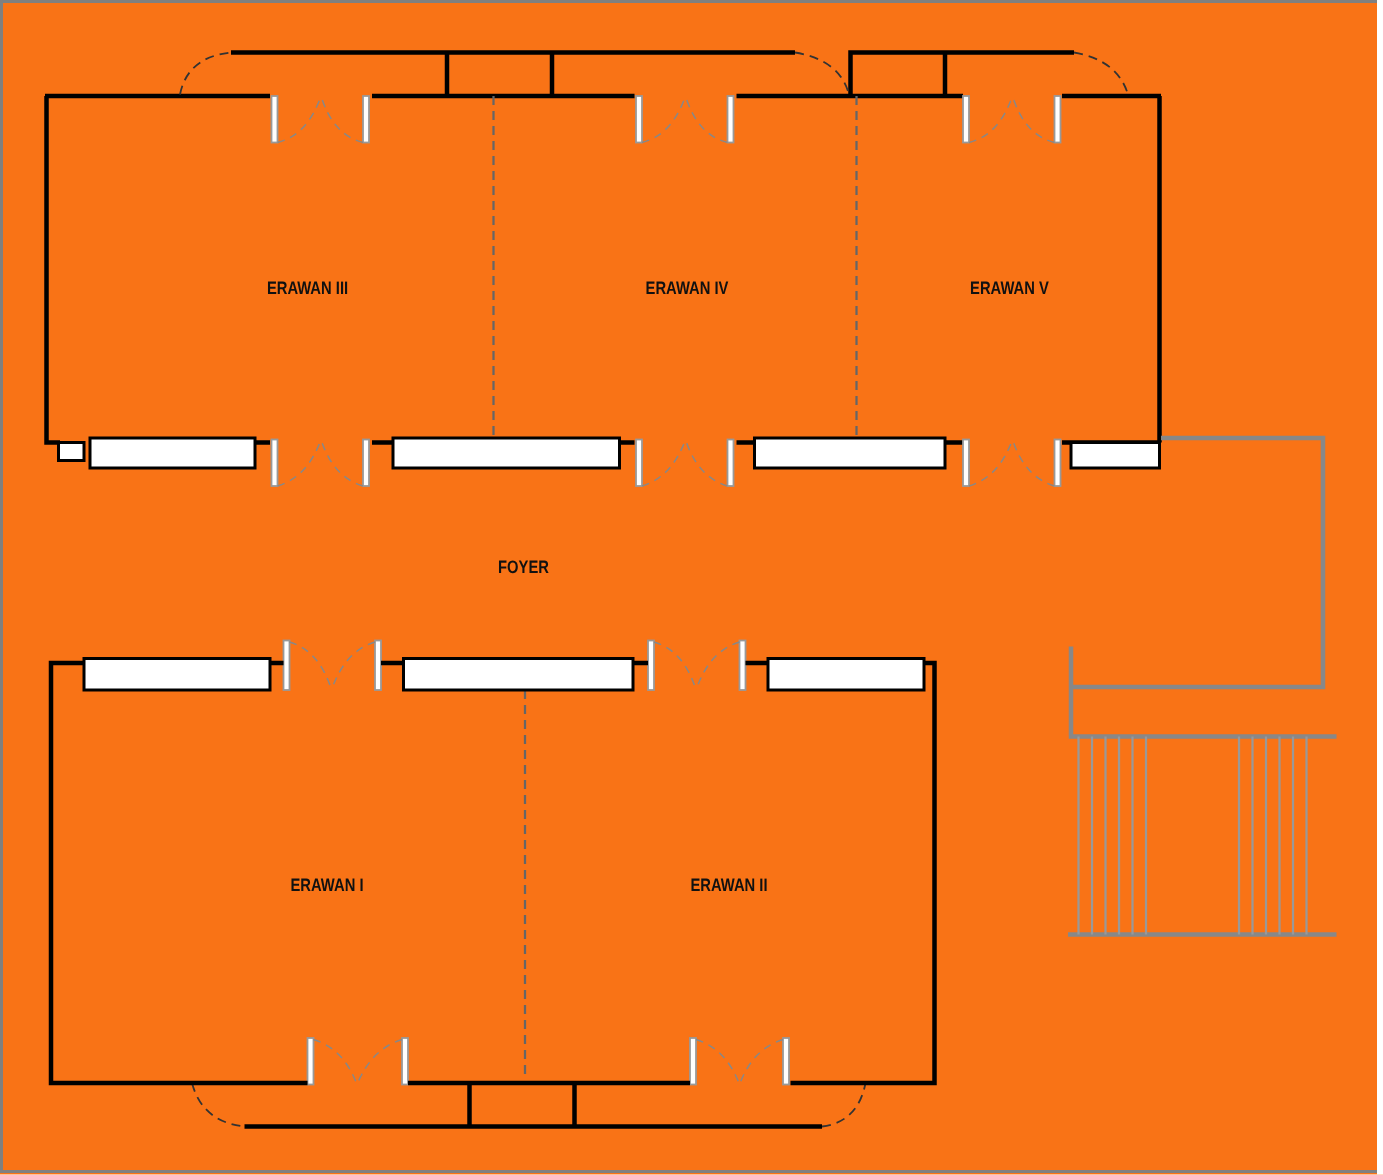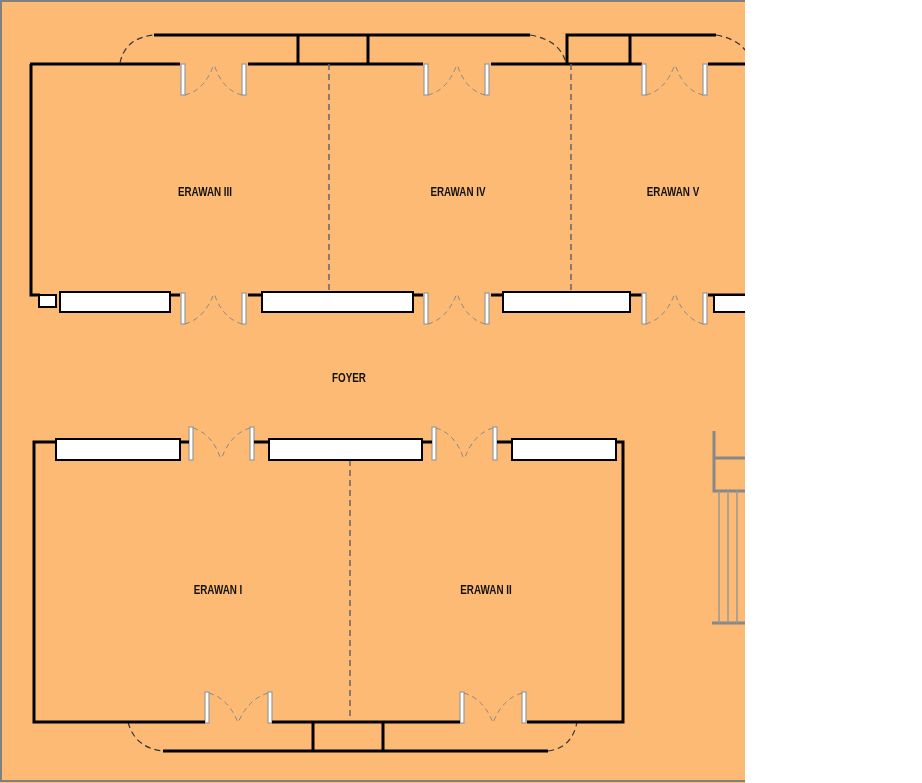--- a/index.html
+++ b/index.html
@@ -1,16 +1,16 @@
 <!DOCTYPE html>
 <html><head>
 <meta charset="utf-8">
 <style>
   html,body{margin:0;padding:0;background:#fff;}
-  .canvas{position:relative;width:745px;height:783px;overflow:hidden;background:#fdba74;}
+  .canvas{position:relative;width:918px;height:783px;overflow:hidden;background:#f97316;}
   svg{position:absolute;left:0;top:0;}
   .lbl{position:absolute;font-family:"Liberation Sans",sans-serif;font-weight:bold;font-size:12px;color:#111;transform:scaleX(0.82);transform-origin:center;white-space:nowrap;text-align:center;width:120px;margin-left:-60px;}
 </style>
 </head>
 <body>
 
 <div class="canvas">
 <svg width="922" height="783" viewBox="0 0 922 783">
 
   <rect x="1" y="1" width="919" height="780" fill="none" stroke="#808080" stroke-width="2"></rect>

